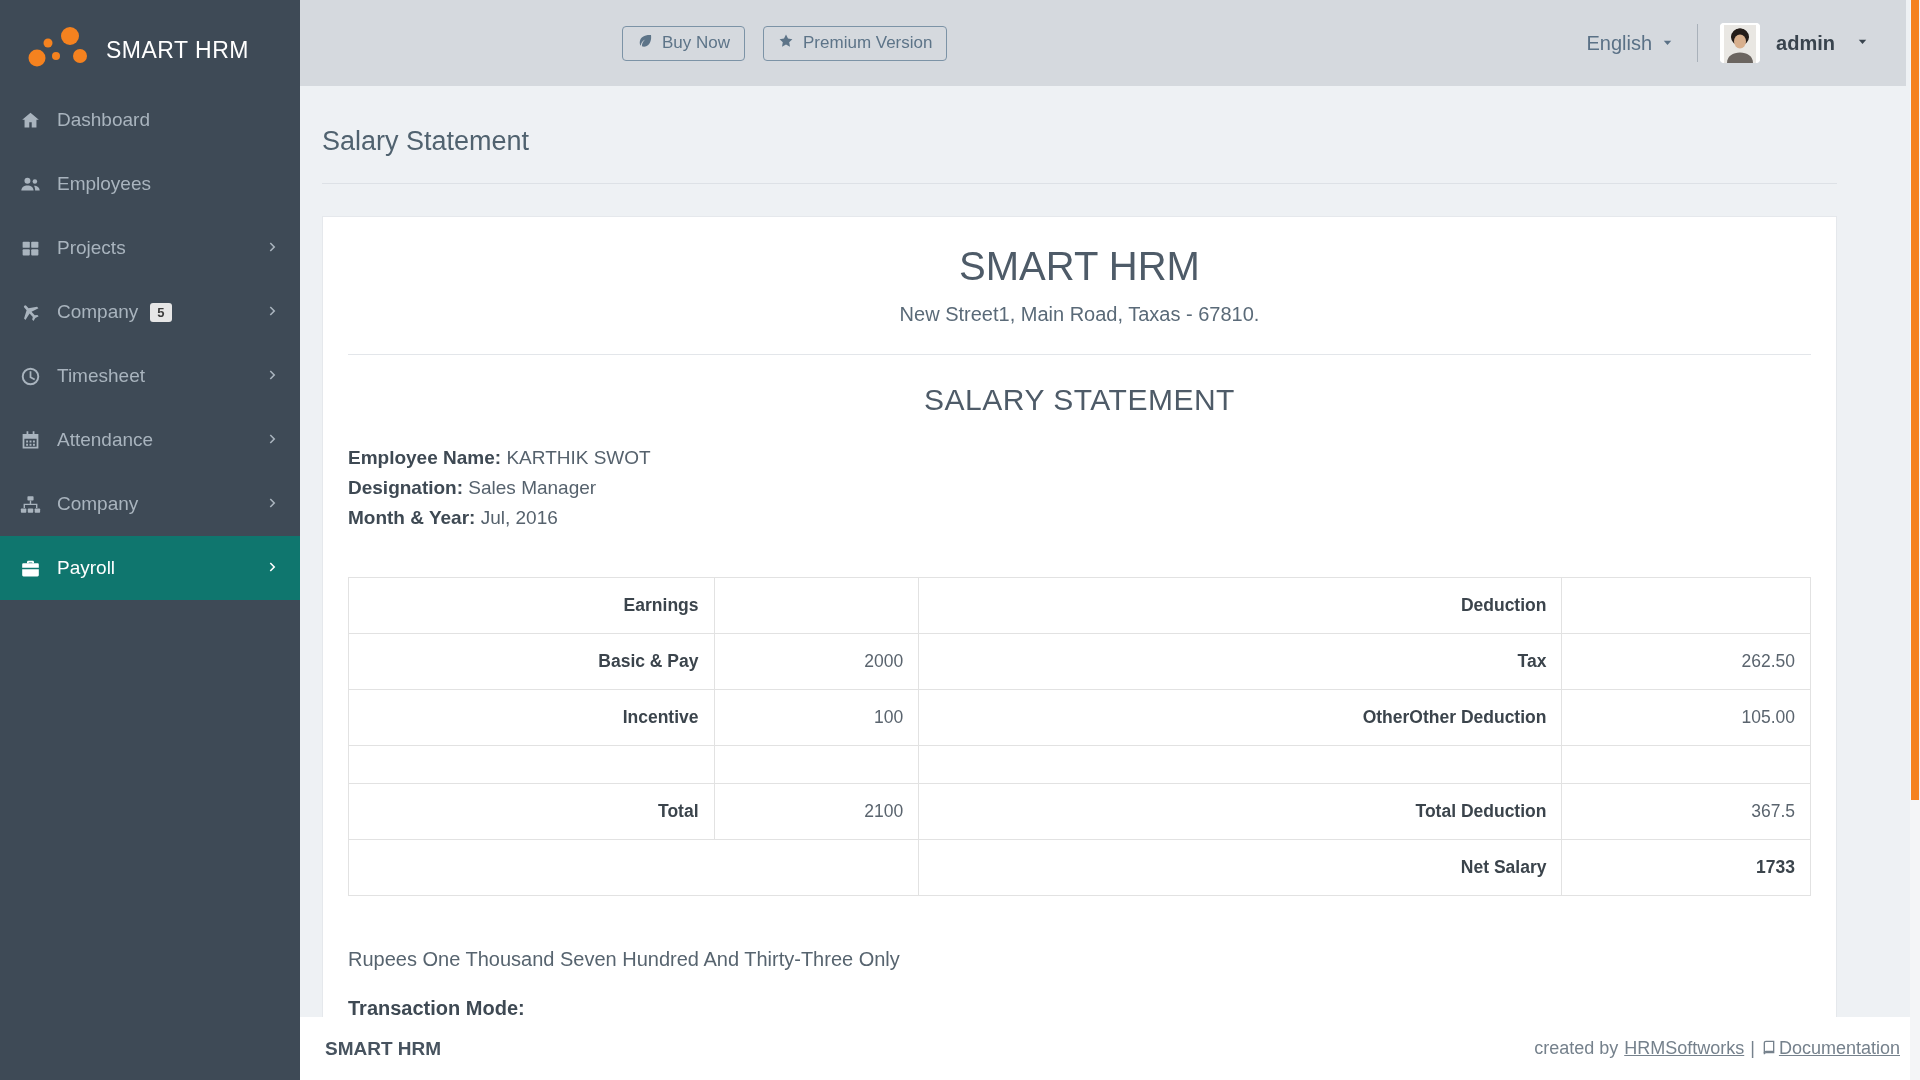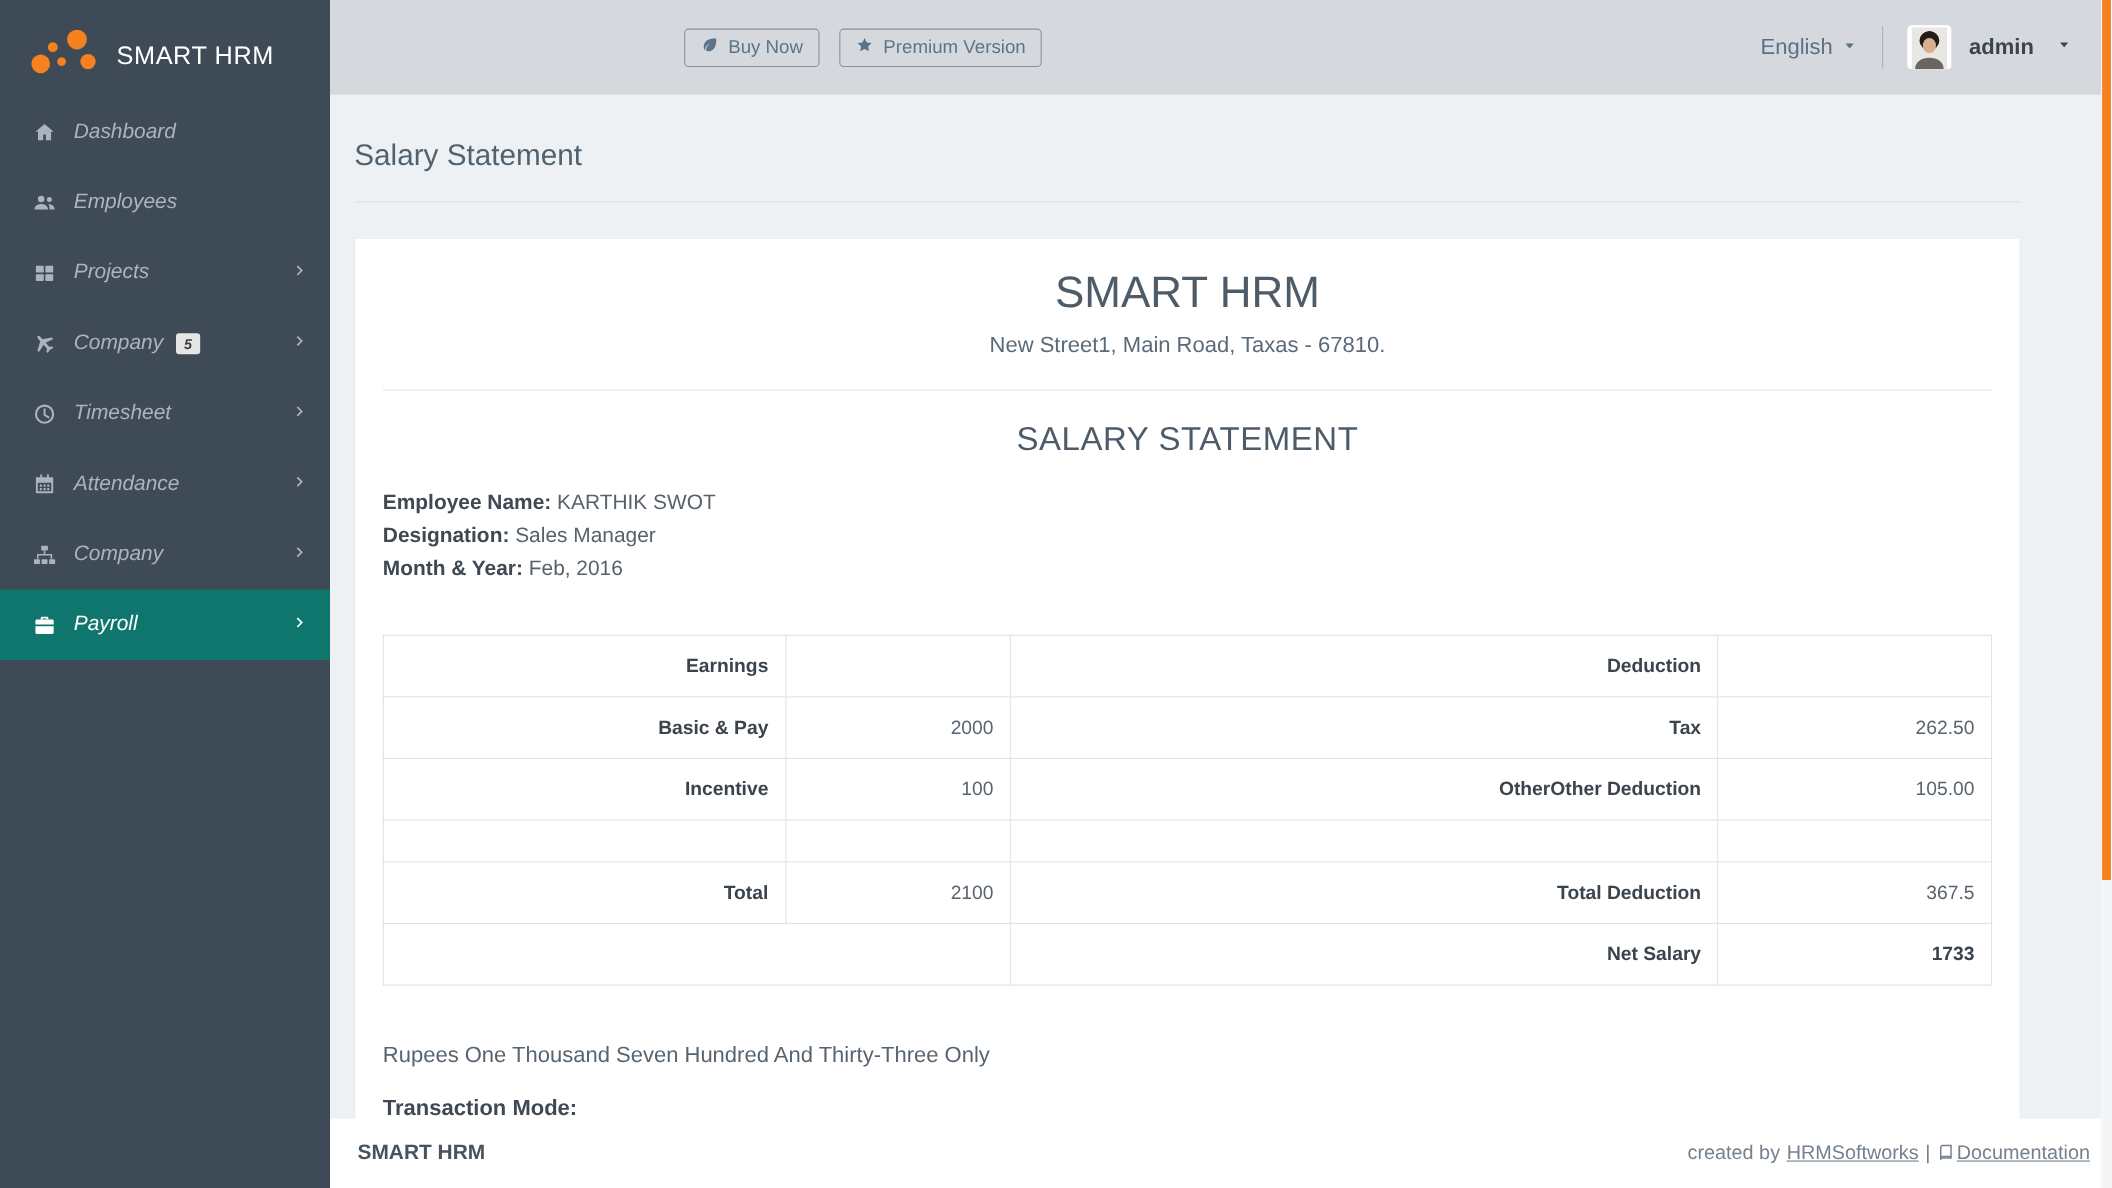--- a/index.html
+++ b/index.html
@@ -4,31 +4,31 @@
 <style>
   * { margin:0; padding:0; box-sizing:border-box; }
   html,body { width:1920px; height:1080px; overflow:hidden; }
   body { font-family:"Liberation Sans", sans-serif; position:relative; background:#eef1f4; }
 
   
   .sidebar { position:absolute; left:0; top:0; bottom:0; width:300px; background:#3e4a56; z-index:4; }
   .logo { display:flex; align-items:center; gap:14px; padding:22px 0 0 28px; height:78px; cursor:pointer; }
   .logo-text { color:#ffffff; font-size:23px; font-weight:500; letter-spacing:.5px; }
   .menu { list-style:none; margin-top:10px; }
-  .menu-item { position:relative; display:flex; align-items:center; height:64px; padding-left:28px; color:#a9b4be; font-size:19px; cursor:pointer;font-style:italic; }
+  .menu-item { position:relative; display:flex; align-items:center; height:64px; padding-left:18px; color:#a9b4be; font-size:19px; cursor:pointer; }
   .menu-item .micon { width:24px; height:21px; display:inline-flex; align-items:center; justify-content:center; }
   .menu-item .micon svg { width:21px; height:21px; fill:currentColor; }
   .menu-item .mlabel { margin-left:15px; }
   .menu-item.active { background:#0f766e; color:#ffffff; }
   .badge { margin-left:12px; background:#e6e6e6; color:#3b3b3b; font-size:13px; font-weight:bold; padding:2px 7px; border-radius:3px; line-height:15px; }
   .chev { position:absolute; right:20px; top:50%; transform:translateY(-50%); }
   .chev svg { width:14px; height:14px; fill:currentColor; }
 
   
-  .topbar { position:absolute; left:300px; right:0; top:0; height:86px; background:#d5d9de; display:flex; align-items:center; z-index:3; }
+  .topbar { position:absolute; left:300px; right:14px; top:0; height:86px; background:#d5d9de; display:flex; align-items:center; z-index:3; }
   .topbar-buttons { display:flex; gap:18px; margin-left:322px; }
   .tb-btn { display:inline-flex; align-items:center; gap:9px; background:transparent; border:1px solid #7c93a6; border-radius:4px; color:#5d7488; font-size:17px; font-family:inherit; padding:6px 14px; cursor:pointer; }
   .tb-btn svg { width:16px; height:16px; fill:#5d7488; }
   .topbar-right { margin-left:auto; display:flex; align-items:center; padding-right:36px; }
   .lang { display:flex; align-items:center; gap:8px; color:#5a7186; font-size:20px; cursor:pointer; }
   .caret svg { width:15px; height:15px; fill:#5a7186; }
   .vdiv { width:1px; height:38px; background:#a9b1ba; margin:0 22px; }
   .avatar { width:40px; height:40px; border-radius:4px; overflow:hidden; background:#fff; cursor:pointer; flex:0 0 auto; }
   .avatar svg { display:block; width:40px; height:40px; }
   .user { display:flex; align-items:center; gap:20px; margin-left:16px; cursor:pointer; }
@@ -247,21 +247,21 @@
       <p>
         <strong>Employee Name:</strong>
         <span>KARTHIK SWOT</span>
       </p>
       <p>
         <strong>Designation:</strong>
         <span>Sales Manager</span>
       </p>
       <p>
         <strong>Month &amp; Year:</strong>
-        <span>Feb, 2016</span>
+        <span>Jul, 2016</span>
       </p>
     </div>
 
     <table class="salary">
       <colgroup>
           <col class="col-1">
           <col class="col-2">
           <col class="col-3">
           <col class="col-4">
         </colgroup>

